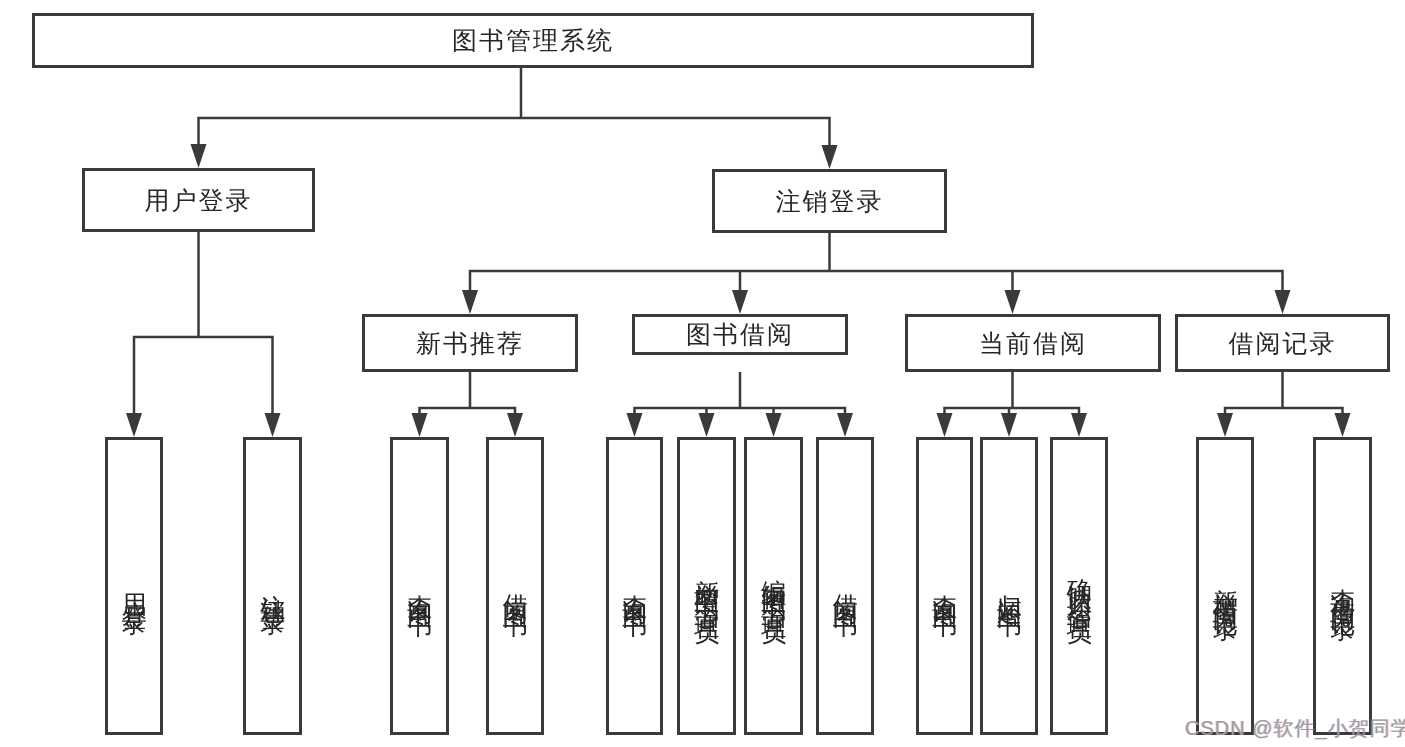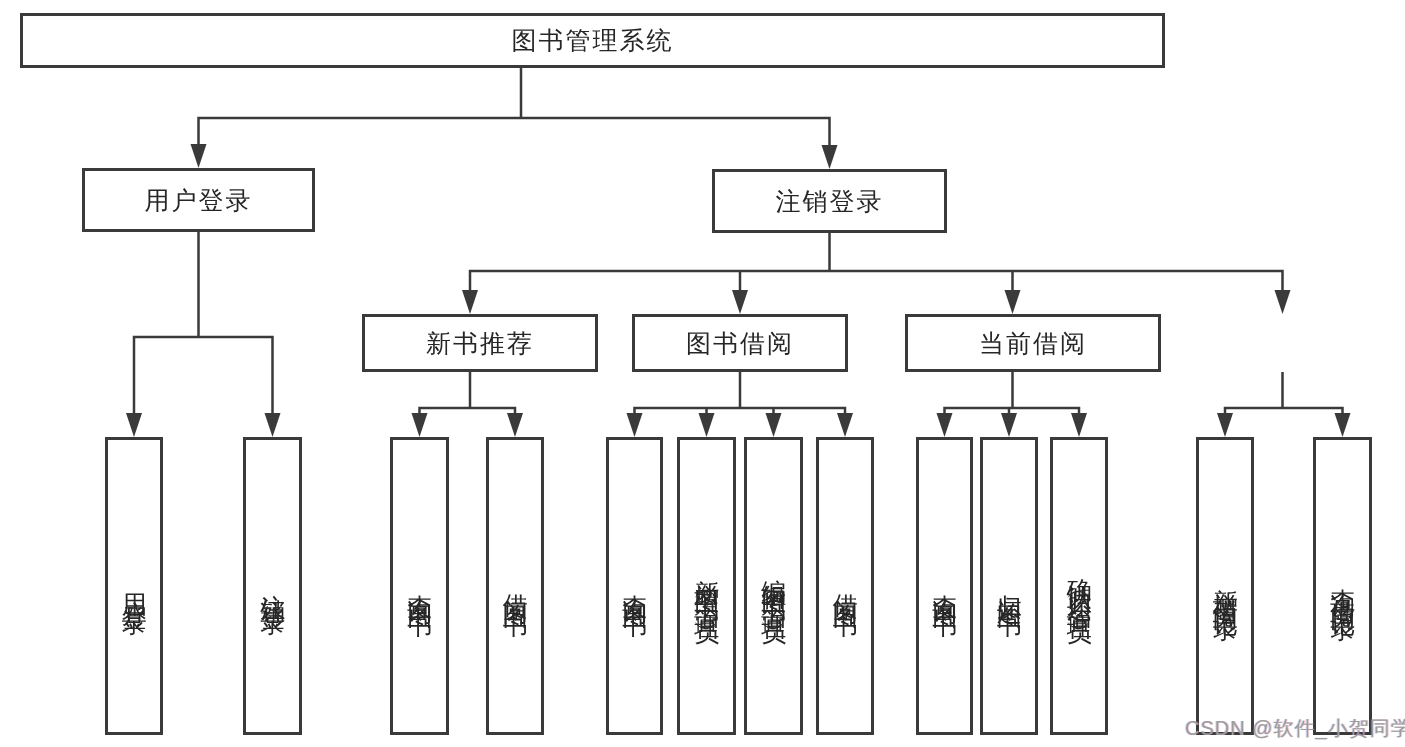--- a/index.html
+++ b/index.html
@@ -94,39 +94,42 @@
       <polygon points="765.5,413 781.5,413 773.5,437"></polygon>
       <polygon points="837,413 853,413 845,437"></polygon>
       <polygon points="936.5,413 952.5,413 944.5,437"></polygon>
       <polygon points="1001,413 1017,413 1009,437"></polygon>
       <polygon points="1071,413 1087,413 1079,437"></polygon>
       <polygon points="1217,413 1233,413 1225,437"></polygon>
       <polygon points="1334.5,413 1350.5,413 1342.5,437"></polygon>
     </g>
   </svg>
 
-  <div class="node hbox" style="left:20px;top:13px;width:1145px;height:55px">
+  <div class="node hbox" style="left:32px;top:13px;width:1002px;height:55px">
     <span class="htext">图书管理系统</span>
   </div>
 
   <div class="node hbox" style="left:82px;top:168px;width:233px;height:64px">
     <span class="htext">用户登录</span>
   </div>
   <div class="node hbox" style="left:712px;top:169px;width:235px;height:64px">
     <span class="htext">注销登录</span>
   </div>
 
-  <div class="node hbox" style="left:362px;top:314px;width:236px;height:58px">
+  <div class="node hbox" style="left:362px;top:314px;width:216px;height:58px">
     <span class="htext">新书推荐</span>
   </div>
-  <div class="node hbox" style="left:632px;top:314px;width:216px;height:58px">
+  <div class="node hbox" style="left:632px;top:314px;width:216px;height:41px">
     <span class="htext">图书借阅</span>
   </div>
   <div class="node hbox" style="left:905px;top:314px;width:256px;height:58px">
     <span class="htext">当前借阅</span>
+  </div>
+  <div class="node hbox" style="left:1175px;top:314px;width:215px;height:58px">
+    <span class="htext">借阅记录</span>
   </div>
 
   <div class="node vbox" style="left:105px;top:437px;width:58px;height:298px">
     <span class="vtext">用户登录</span>
   </div>
   <div class="node vbox" style="left:243px;top:437px;width:59px;height:298px">
     <span class="vtext">注销登录</span>
   </div>
 
   <div class="node vbox" style="left:390px;top:437px;width:59px;height:298px">

